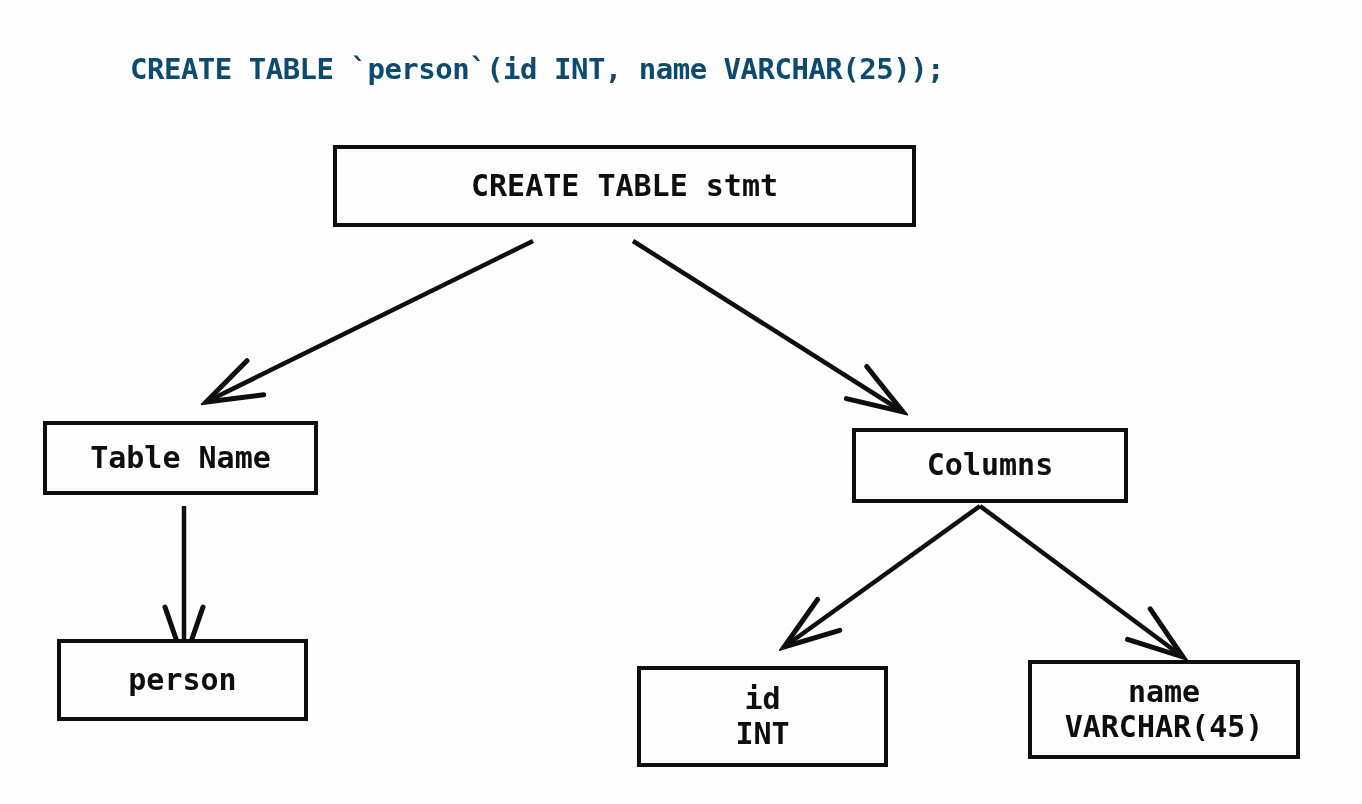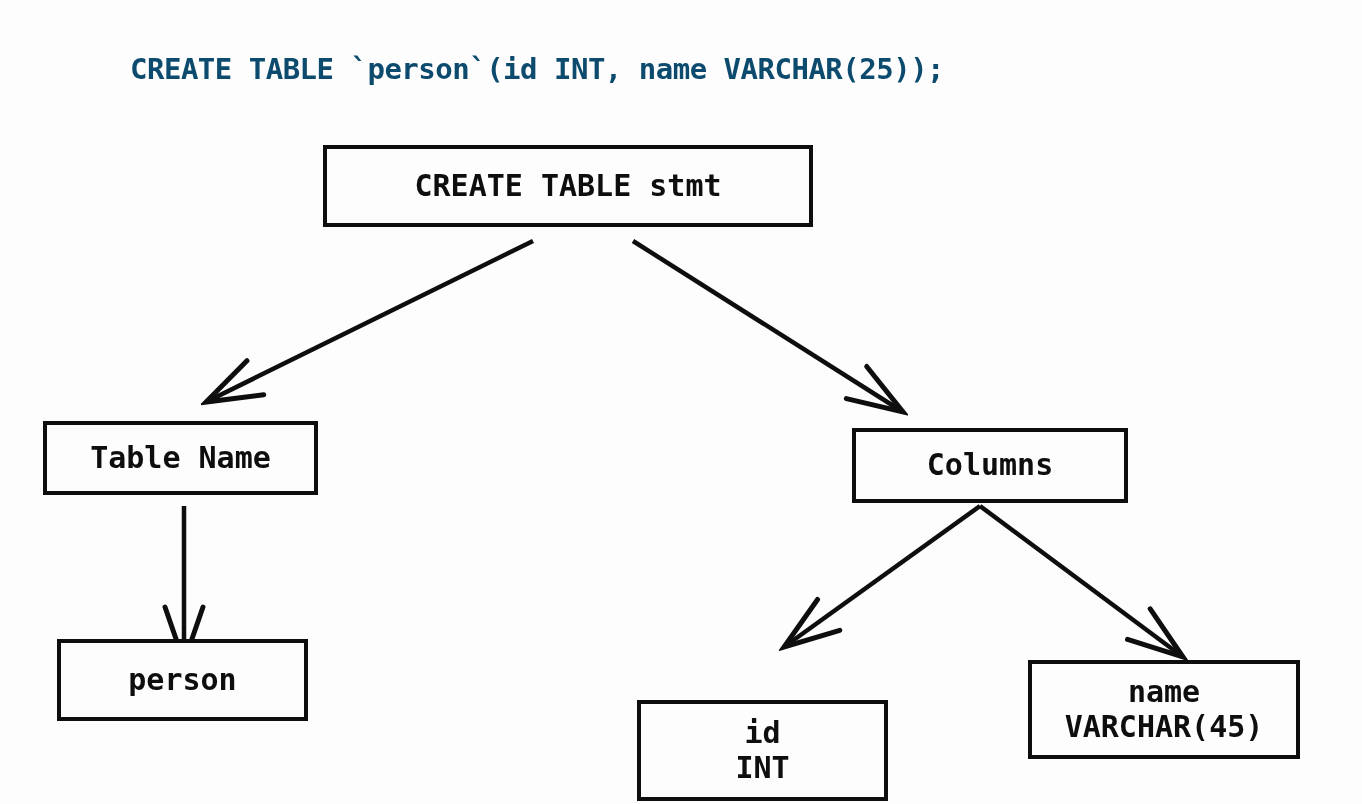--- a/index.html
+++ b/index.html
@@ -41,25 +41,25 @@
     display: flex;
     flex-direction: column;
     align-items: center;
     justify-content: center;
     font-size: 30px;
     font-weight: bold;
     line-height: 1.15;
     text-align: center;
     white-space: pre;
   }
-  .node-root       { left: 323px; top: 145px; width: 490px; height: 82px;  }
+  .node-root       { left: 333px; top: 145px; width: 583px; height: 82px;  }
   .node-table-name { left: 43px;  top: 421px; width: 275px; height: 74px;  }
   .node-columns    { left: 852px; top: 428px; width: 276px; height: 75px;  }
   .node-person     { left: 57px;  top: 639px; width: 251px; height: 82px;  }
-  .node-id         { left: 637px; top: 666px; width: 251px; height: 101px; margin-top: 34px; }
+  .node-id         { left: 637px; top: 666px; width: 251px; height: 101px; }
   .node-name       { left: 1028px; top: 660px; width: 272px; height: 99px; }
 </style>
 </head>
 <body>
 
 <div class="canvas">
 
   <div class="code-line">CREATE TABLE `person`(id INT, name VARCHAR(25));</div>
 
   <svg class="edges-layer" width="1362" height="804" viewBox="0 0 1362 804" xmlns="http://www.w3.org/2000/svg">

